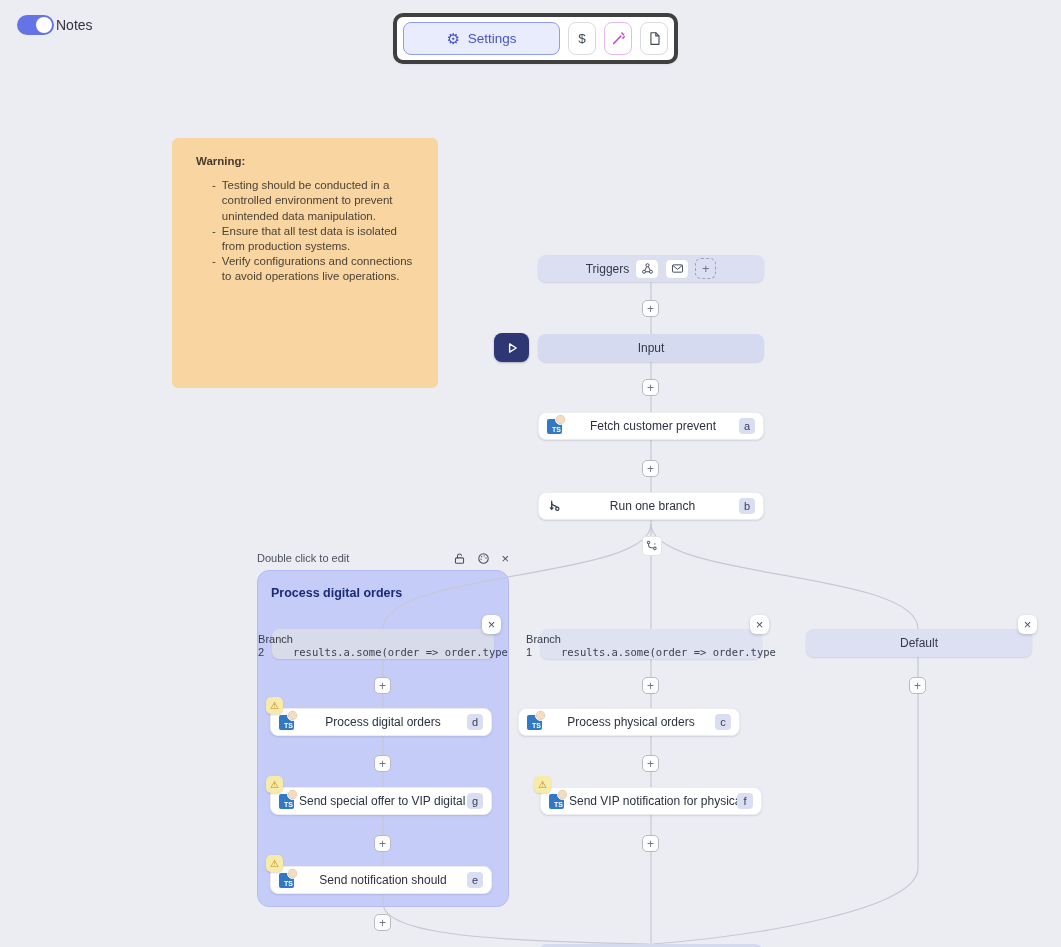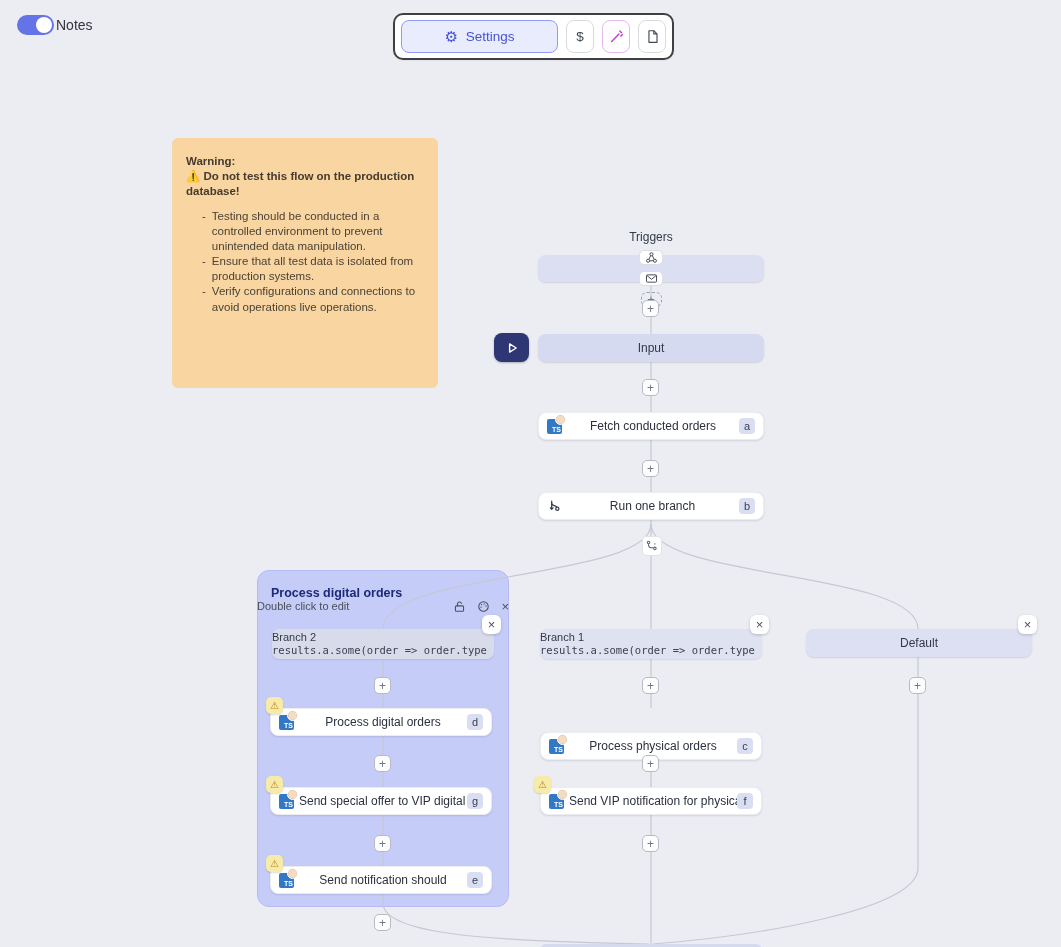--- a/index.html
+++ b/index.html
@@ -7,71 +7,71 @@
     width:1061px;height:947px;position:relative;overflow:hidden;
     background:#ecedf3;
     font-family:"Liberation Sans", sans-serif;
     -webkit-font-smoothing:antialiased;
   }
   .abs{position:absolute;}
   
   .toggle{left:17px;top:15px;width:37px;height:20px;border-radius:10px;background:#6473e6;cursor:pointer;z-index:5;}
   .toggle .knob{position:absolute;right:2px;top:2px;width:16px;height:16px;border-radius:50%;background:#fff;}
   .notes-label{left:56px;top:17px;font-size:14px;color:#32353d;z-index:5;}
-  .toolbar{left:393px;top:13px;height:43px;background:#fff;border:2px solid #404040;border-radius:10px;
+  .toolbar{left:393px;top:13px;height:43px;background:#fff;border:4px solid #404040;border-radius:10px;
     display:flex;align-items:center;gap:8px;padding:0 6px;z-index:5;box-shadow:0 1px 2px rgba(40,45,80,.06);}
   .tbtn{height:33px;border-radius:8px;display:flex;align-items:center;justify-content:center;gap:8px;
     font-size:13.5px;box-sizing:border-box;cursor:pointer;background:#fff;border:1px solid #d9dbe1;color:#3f4654;}
   .tbtn.settings{width:157px;background:#e9ecfd;border-color:#8f9cf0;color:#4553cf;}
   .tbtn.errh{width:166px;}
   .tbtn.sq{width:28px;padding:0;}
   .tbtn.wand{border-color:#e7b8ec;}
   .gear::before{content:"⚙";font-size:15px;line-height:1;color:#4553cf;}
   
   .note{left:172px;top:138px;width:266px;height:250px;background:#f8d5a1;border-radius:6px;
-    box-sizing:border-box;padding:16px 14px;color:#4b4237;font-size:11.5px;line-height:1.32;z-index:4;}
+    box-sizing:border-box;padding:16px 24px;color:#4b4237;font-size:11.5px;line-height:1.32;z-index:4;}
   .note b{color:#453b2e;}
   .note-list{margin-top:9px;padding-left:16px;}
   .note-item{display:flex;gap:6px;}
   .note-item .dash{flex:none;}
   
   .lnode{background:#dbdff1;border-radius:8px;display:flex;align-items:center;justify-content:center;
-    font-size:12px;color:#333948;z-index:3;box-shadow:0 1px 1.5px rgba(50,55,90,.15);box-sizing:border-box;cursor:pointer;flex-direction:column;}
+    font-size:12px;color:#333948;z-index:3;box-shadow:0 1px 1.5px rgba(50,55,90,.15);box-sizing:border-box;cursor:pointer;}
   .wnode{background:#fff;border:1px solid #ececf1;border-radius:8px;display:flex;align-items:center;
     padding:0 8px;font-size:12px;color:#2c3140;z-index:3;box-shadow:0 1px 2px rgba(45,50,90,.14);box-sizing:border-box;cursor:pointer;}
   .wnode .lbl{flex:1;text-align:center;white-space:nowrap;overflow:hidden;}
   .badge{flex:none;width:16px;height:16px;border-radius:4px;background:#dadef2;color:#383e52;
     font-size:11px;display:flex;align-items:center;justify-content:center;}
   .plus{width:17px;height:17px;box-sizing:border-box;border:1px solid #b6bac6;border-radius:5px;background:#fdfdfe;
     color:#707689;display:flex;align-items:center;justify-content:center;z-index:3;cursor:pointer;}
   .plus::before{content:"+";font-size:12px;line-height:1;}
   .xbtn{width:19px;height:19px;background:#fff;border-radius:6px;box-shadow:0 1px 3px rgba(30,35,60,.22);
     color:#4a5060;display:flex;align-items:center;justify-content:center;z-index:4;cursor:pointer;}
   .xbtn::before{content:"×";font-size:13px;line-height:1;}
   .warnbadge{width:17px;height:17px;background:#f7eba9;border-radius:5px;box-shadow:0 1px 2px rgba(60,50,10,.18);
     display:flex;align-items:center;justify-content:center;z-index:4;font-size:10px;color:#bd8c2c;cursor:pointer;}
   .warnbadge::before{content:"⚠";line-height:1;}
   .tsicon{flex:none;position:relative;width:16px;height:16px;margin-right:4px;}
   .tsicon .sq{position:absolute;left:0;bottom:0;width:15px;height:15px;background:#3178c6;border-radius:2px;
     color:#fff;font-size:7px;font-weight:bold;display:flex;align-items:flex-end;justify-content:flex-end;padding:0 1px 1px 0;box-sizing:border-box;}
   .tsicon .bun{position:absolute;right:-3px;top:-4px;width:9px;height:9px;border-radius:50%;
     background:#f2ddc4;border:1.5px solid #fff;box-shadow:0 0 0 .5px #d8bd97 inset;}
-  .hdrnode{border-radius:7px;display:flex;flex-direction:column;align-items:flex-start;justify-content:center;
+  .hdrnode{border-radius:7px;display:flex;flex-direction:row;align-items:flex-end;justify-content:center;
     z-index:3;box-sizing:border-box;cursor:pointer;box-shadow:0 1px 1.5px rgba(50,55,90,.12);}
   .hdrnode .t{font-size:11px;color:#333a48;line-height:13px;}
   .hdrnode .c{font-family:"DejaVu Sans Mono", monospace;font-size:10.5px;color:#3a4152;line-height:13px;white-space:nowrap;}
   .chip{width:22px;height:18px;background:#fff;border:1px solid #dcdee6;border-radius:5px;
     display:flex;align-items:center;justify-content:center;cursor:pointer;}
   .dashplus{width:21px;height:21px;box-sizing:border-box;border:1.5px dashed #9aa2b8;border-radius:6px;
     color:#707689;display:flex;align-items:center;justify-content:center;cursor:pointer;}
   .dashplus::before{content:"+";font-size:13px;line-height:1;}
   .group{left:257px;top:570px;width:252px;height:337px;background:#c6ccf8;border:1px solid #b5bcf5;
     border-radius:12px;z-index:1;box-sizing:border-box;cursor:pointer;}
   .group-title{left:271px;top:586px;font-size:12.5px;font-weight:bold;color:#1c2a78;z-index:3;}
-  .group-hint-row{left:257px;top:550px;width:252px;height:16px;display:flex;align-items:center;z-index:3;margin-top:48px;}
+  .group-hint-row{left:257px;top:550px;width:252px;height:16px;display:flex;align-items:center;z-index:3;}
   .group-hint{font-size:11px;color:#4a4f5a;}
   .ghicons{margin-left:auto;display:flex;align-items:center;gap:11px;}
   .ghicon{cursor:pointer;display:flex;color:#4a4f5a;}
   .ghx{font-size:13px;color:#4a4f5a;cursor:pointer;line-height:1;}
   .play{left:494px;top:333px;width:35px;height:29px;background:#2e3674;border-radius:8px;
     display:flex;align-items:center;justify-content:center;z-index:3;cursor:pointer;box-shadow:0 1px 2px rgba(20,25,60,.3);}
   .junction{left:642px;top:536px;width:18px;height:18px;background:#fff;border:1px solid #e1e2ea;border-radius:4px;
     display:flex;align-items:center;justify-content:center;z-index:3;cursor:pointer;}
   .connectors{left:0;top:0;z-index:2;pointer-events:none;}
   .bottom-sliver{left:540px;top:944px;width:222px;height:6px;background:#d6daee;border-radius:8px 8px 0 0;z-index:3;}
@@ -106,21 +106,20 @@
       <svg width="15" height="15" viewBox="0 0 16 16" fill="none" stroke="#414856" stroke-width="1.2" stroke-linejoin="round">
         <path d="M4.2 1.8 H9.4 L12.8 5.2 V14.2 H4.2 Z"></path>
         <path d="M9.4 1.8 V5.2 H12.8"></path>
       </svg>
     </span>
   </div>
 </div>
 
 <div class="abs note">
   <div><b>Warning:</b></div>
-  <div><b>⚠️ Do not test this flow on the production database!</b></div>
   <div class="note-list">
     <div class="note-item">
         <span class="dash">-</span>
         <span>Testing should be conducted in a controlled environment to prevent unintended data manipulation.</span>
       </div>
     <div class="note-item">
         <span class="dash">-</span>
         <span>Ensure that all test data is isolated from production systems.</span>
       </div>
     <div class="note-item">
@@ -201,21 +200,21 @@
   <span>Input</span>
 </div>
 
 <div class="abs plus" style="left:642px;top:379px;"></div>
 
 <div class="abs wnode" style="left:538px;top:412px;width:226px;height:28px;">
   <span class="tsicon">
       <span class="sq">TS</span>
       <span class="bun"></span>
     </span>
-  <span class="lbl">Fetch conducted orders</span>
+  <span class="lbl">Fetch customer prevent</span>
   <span class="badge">a</span>
 </div>
 
 <div class="abs plus" style="left:642px;top:460px;"></div>
 
 <div class="abs wnode" style="left:538px;top:492px;width:226px;height:28px;">
   <span style="display:flex;margin-right:4px;">
     <svg width="15" height="15" viewBox="0 0 16 16" fill="none" stroke="#343b4d" stroke-width="1.3" stroke-linecap="round">
       <path d="M5 2.2 V10.8 M3.6 9.4 L5 11 L6.4 9.4"></path>
       <path d="M5 4.6 C5 8 9.3 6.4 10.3 8.6"></path>
@@ -280,21 +279,21 @@
 <div class="abs plus" style="left:374px;top:914px;"></div>
 
 <div class="abs xbtn" style="left:750px;top:615px;"></div>
 <div class="abs hdrnode" style="left:540px;top:629px;width:222px;height:30px;background:#dfe2f0;">
   <span class="t">Branch 1</span>
   <span class="c">results.a.some(order =&gt; order.type</span>
 </div>
 
 <div class="abs plus" style="left:642px;top:677px;"></div>
 
-<div class="abs wnode" style="left:540px;top:708px;width:222px;height:28px;margin-top:24px;">
+<div class="abs wnode" style="left:518px;top:708px;width:222px;height:28px;">
   <span class="tsicon">
       <span class="sq">TS</span>
       <span class="bun"></span>
     </span>
   <span class="lbl">Process physical orders</span>
   <span class="badge">c</span>
 </div>
 
 <div class="abs plus" style="left:642px;top:755px;"></div>
 

